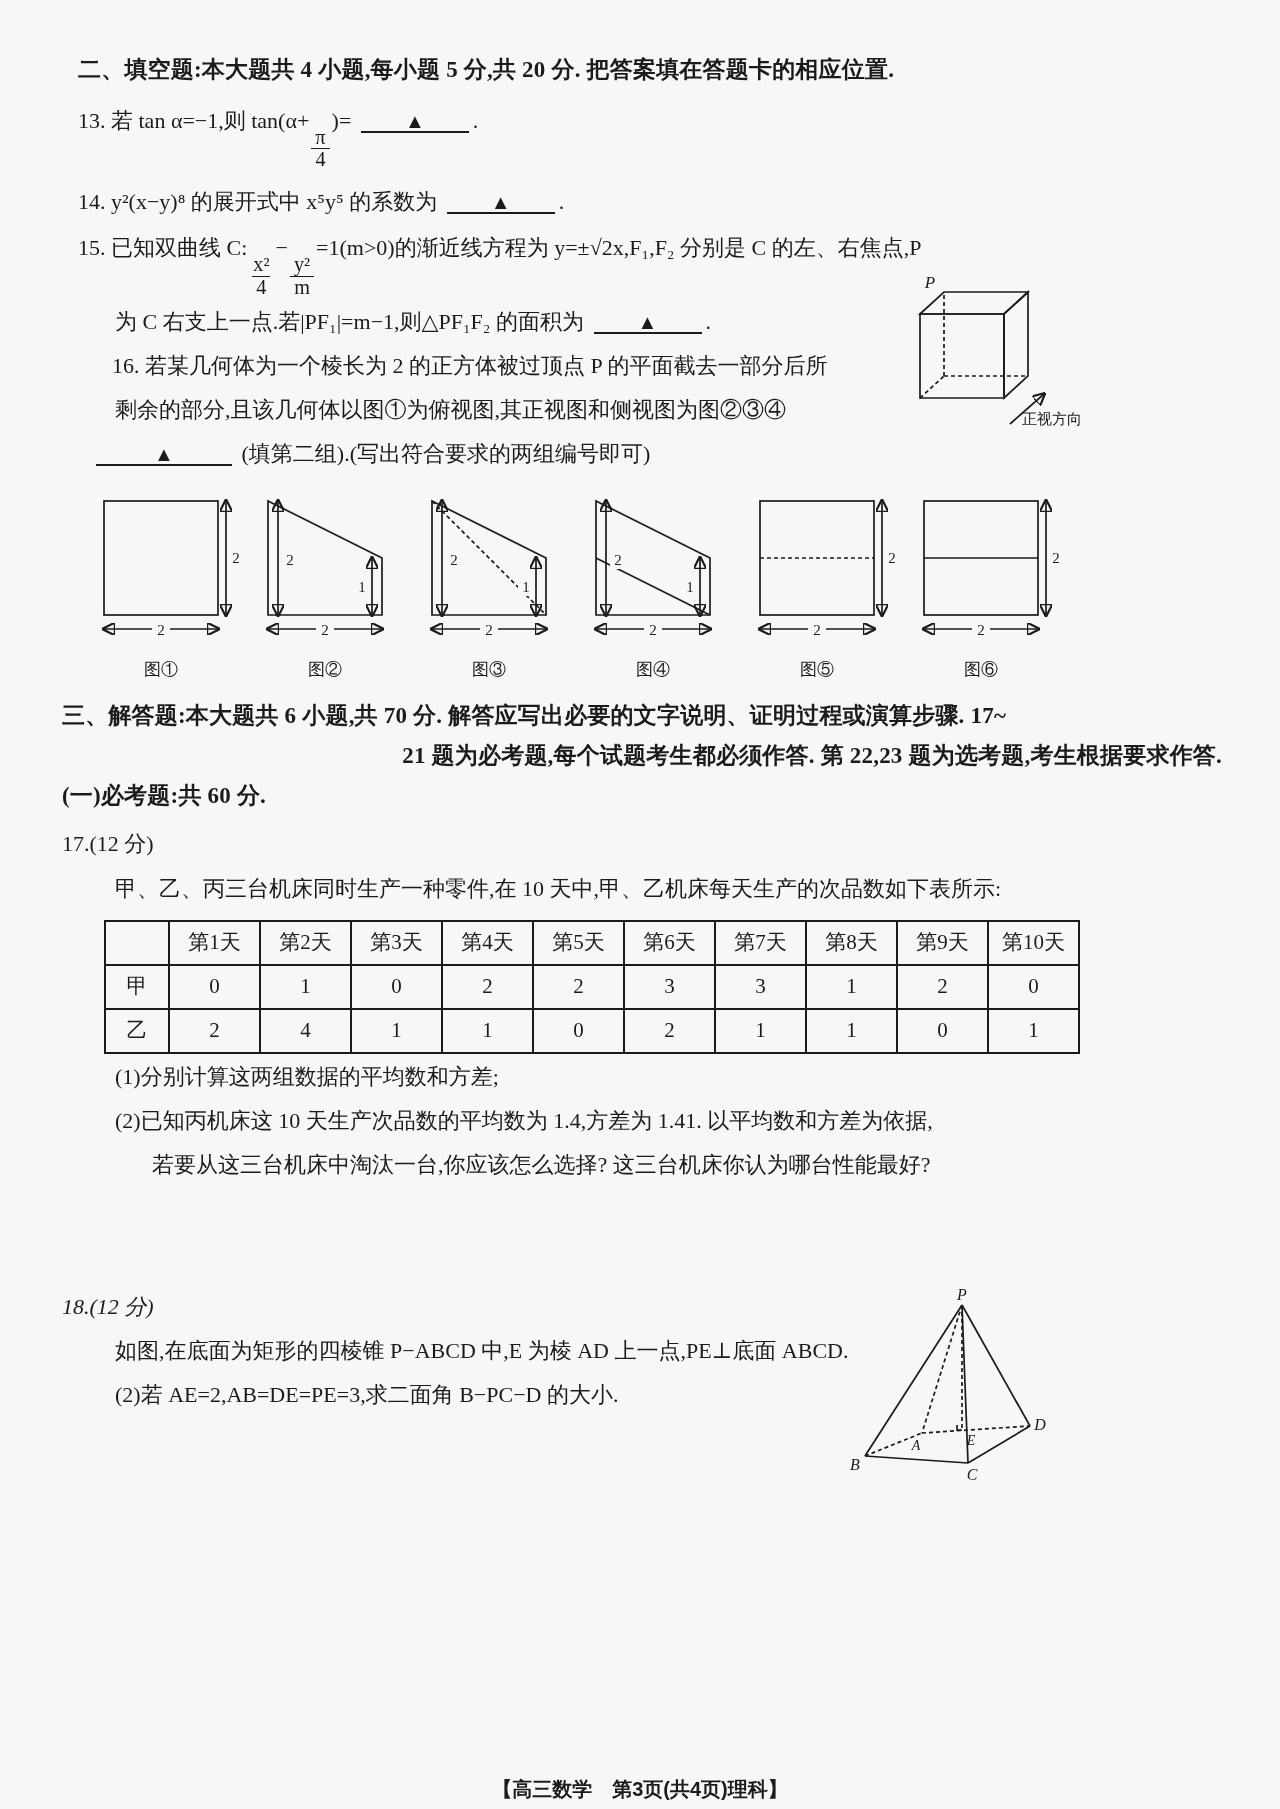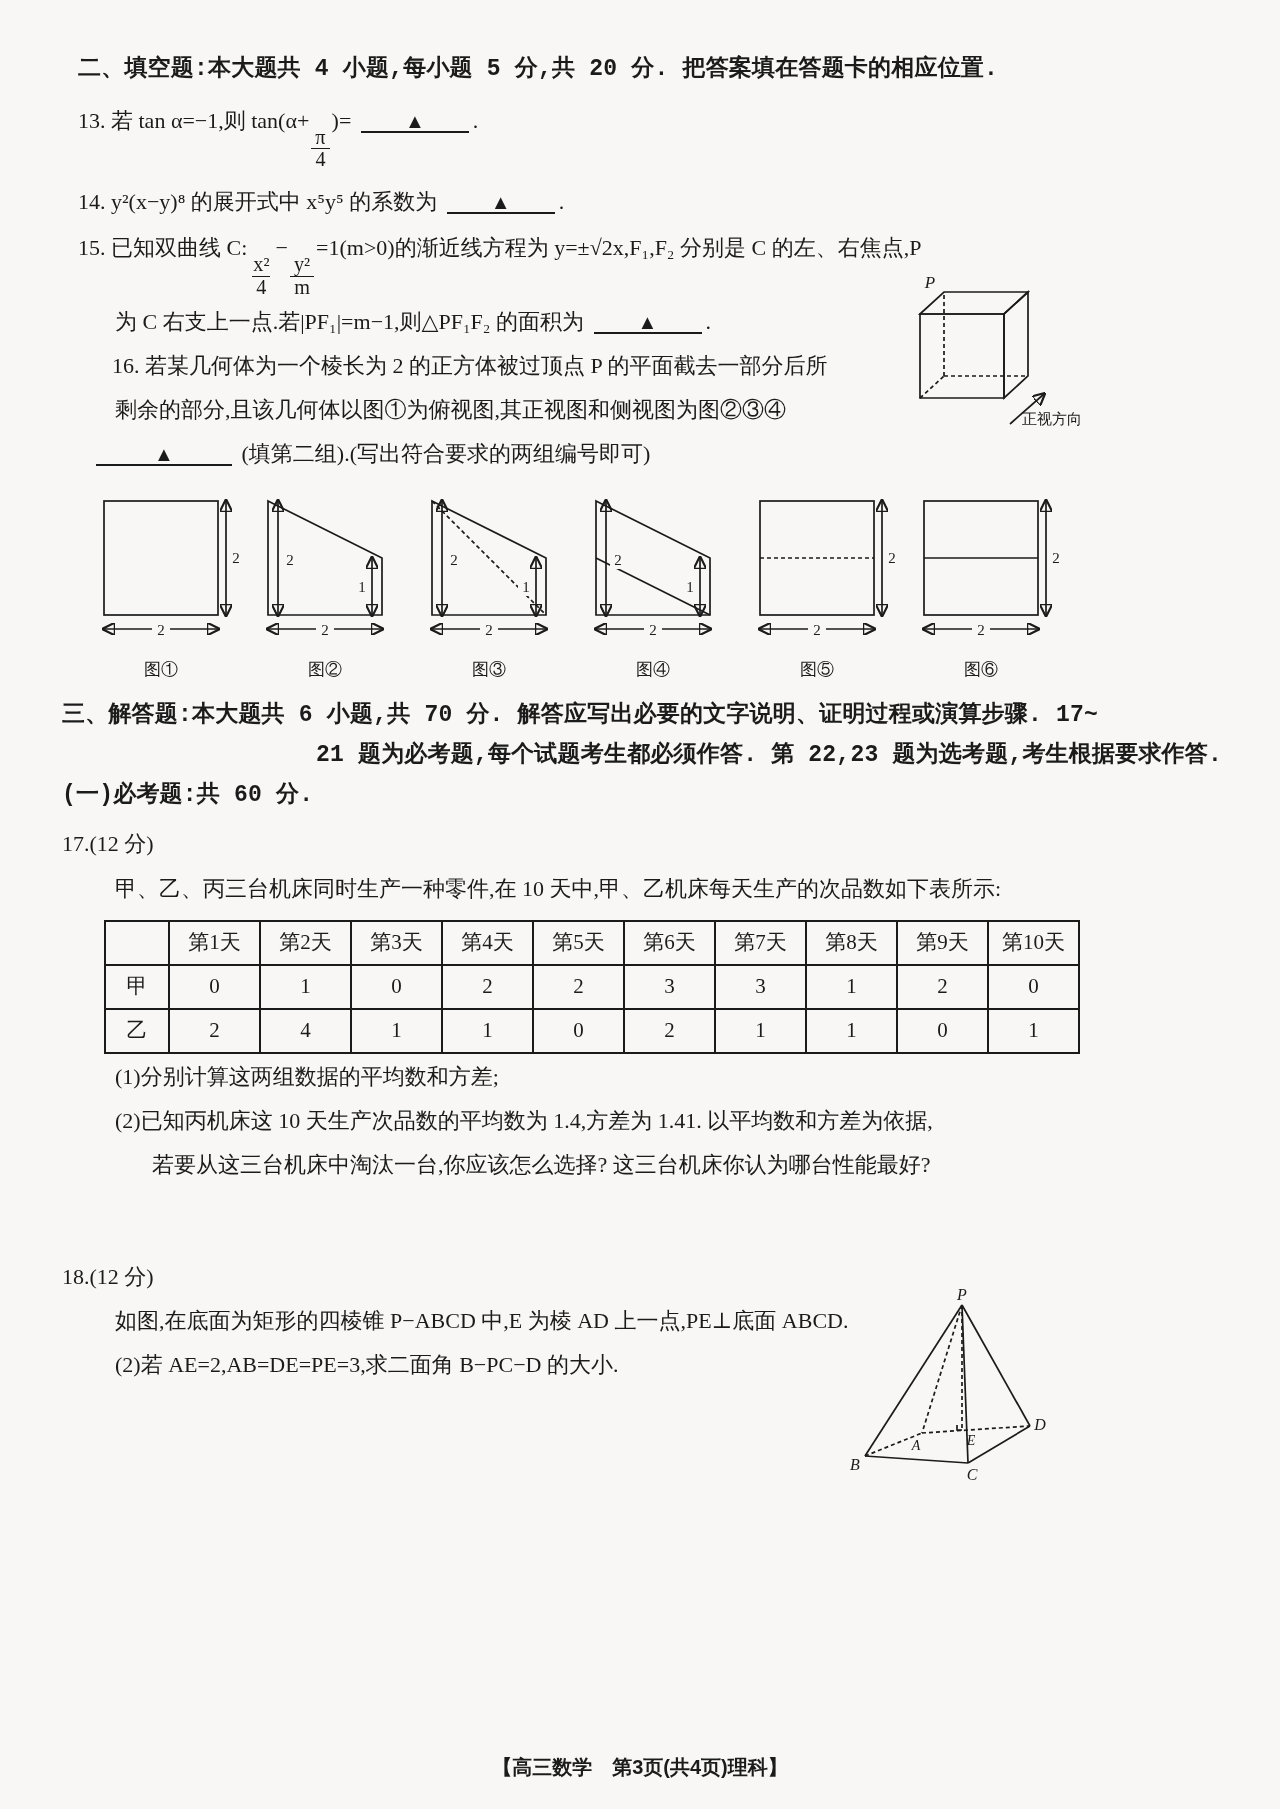--- a/index.html
+++ b/index.html
@@ -12,21 +12,21 @@
   }
   .page{
     position:relative;
     width:1280px;height:1809px;
     background:#f8f7f5;
     box-sizing:border-box;
     padding:52px 58px 0 78px;
     font-size:22px;
     line-height:1.55;
   }
-  .sec-head{font-weight:bold;font-size:23px;font-family:Liberation Mono, monospace;letter-spacing:0.2px;}
+  .sec-head{font-weight:bold;font-size:23px;font-family:Liberation Serif, serif;letter-spacing:0.2px;}
   .qline{margin-top:10px;white-space:nowrap;}
   .hang{padding-left:37px;}
   .frac{display:inline-flex;flex-direction:column;align-items:center;vertical-align:-16px;line-height:1.08;font-size:0.92em;margin:0 2px;}
   .frac .den{border-top:1.8px solid #1b1b1b;padding:0 4px;}
   .frac .num{padding:0 4px;}
   .blank{
     display:inline-block;min-width:92px;
     border-bottom:2px solid #1b1b1b;
     text-align:center;line-height:1.0;
     padding:0 8px;margin:0 4px;
@@ -45,25 +45,25 @@
   }
   table.grid th,table.grid td{
     border:2px solid #1b1b1b;
     text-align:center;vertical-align:middle;
     font-weight:normal;
     height:40px;
   }
   table.grid th{width:87px;}
   table.grid td.rowlab,table.grid th.corner{width:60px;}
   .footer{
-    position:absolute;left:0;bottom:26px;width:100%;
+    position:absolute;left:0;bottom:4px;width:100%;
     text-align:center;font-weight:bold;font-size:20px;
     font-family:"Liberation Sans","DejaVu Sans",sans-serif;
   }
-  .gap-18{margin-top:78px;}
+  .gap-18{margin-top:108px;font-style:italic;}
   .indent1{padding-left:37px;}
   .indent2{padding-left:74px;}
 </style>
 </head>
 <body>
 
 <div class="page">
 
   <svg width="0" height="0" style="position:absolute">
     <defs>

